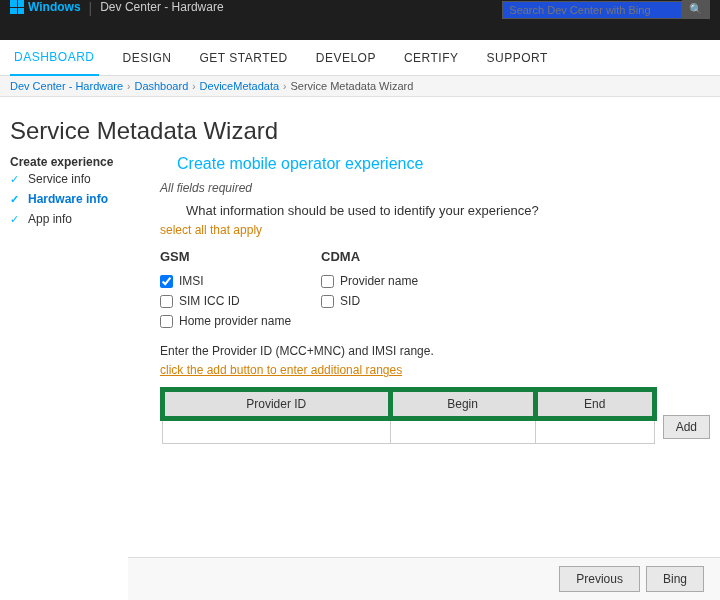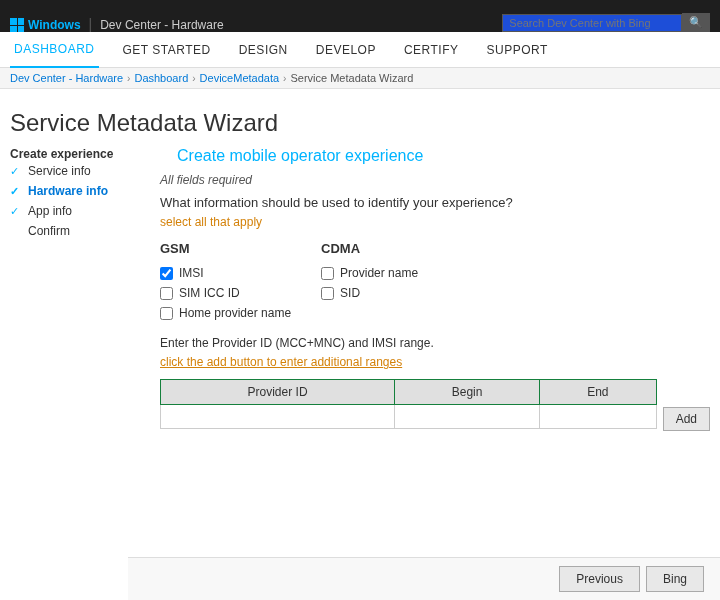--- a/index.html
+++ b/index.html
@@ -2,23 +2,23 @@
 <html><head>
   <meta charset="utf-8">
   <style>
     * { box-sizing: border-box; margin: 0; padding: 0; }
     body { font-family: 'Segoe UI', Arial, sans-serif; font-size: 13px; color: #333; background: #fff; }
 
     
     #topbar {
       background: #1e1e1e;
       color: #fff;
-      height: 32px;
-      display: flex;
-      align-items: flex-end;
+      height: 40px;
+      display: flex;
+      align-items: flex-start;
       padding: 0 10px;
       gap: 8px;
     }
     #topbar .windows-logo {
       color: #00b4ff;
       font-size: 12px;
       font-weight: bold;
       display: flex;
       align-items: center;
       gap: 4px;
@@ -151,20 +151,21 @@
     .all-fields-required {
       font-size: 12px;
       font-style: italic;
       color: #555;
       margin-bottom: 8px;
     }
     .question-label {
       font-size: 13px;
       color: #333;
       margin-bottom: 4px;
+      margin-left: 26px;
     }
     .select-link {
       color: #d4820a;
       font-size: 12px;
       cursor: pointer;
       margin-bottom: 12px;
       display: inline-block;
     }
 
     
@@ -209,21 +210,21 @@
     }
 
     
     .provider-table {
       width: 100%;
       border-collapse: collapse;
       margin-bottom: 6px;
     }
     .provider-table th {
       background: #e0e0e0;
-      border: 1px solid #15803d;
+      border: 5px solid #15803d;
       padding: 5px 8px;
       font-size: 12px;
       font-weight: 400;
       text-align: center;
       color: #333;
     }
     .provider-table td {
       border: 1px solid #ccc;
       padding: 4px 8px;
       font-size: 12px;
@@ -298,22 +299,22 @@
   <span class="divider">|</span>
   <span class="title">Dev Center - Hardware</span>
   <div class="search-area">
     <input type="text" style="background: #1d4ed8; border: 1px solid rgb(85, 85, 85); color: rgb(204, 204, 204); font-size: 11px; padding: 2px 6px; width: 180px; outline: none;" placeholder="Search Dev Center with Bing">
     <button class="search-icon">🔍</button>
   </div>
 </div>
 
 <div id="navbar">
   <div class="nav-item active">DASHBOARD</div>
+  <div class="nav-item">DESIGN</div>
   <div class="nav-item">GET STARTED</div>
-  <div class="nav-item">DESIGN</div>
   <div class="nav-item">DEVELOP</div>
   <div class="nav-item">CERTIFY</div>
   <div class="nav-item">SUPPORT</div>
 </div>
 
 <div id="breadcrumb">
   <span class="crumb-link">Dev Center - Hardware</span>
   <span class="arrow">›</span>
   <span class="crumb-link">Dashboard</span>
   <span class="arrow">›</span>
@@ -332,24 +333,20 @@
       <span class="check">✓</span>
       <span>Service info</span>
     </div>
     <div class="sidebar-item active">
       <span class="check">✓</span>
       <span>Hardware info</span>
     </div>
     <div class="sidebar-item">
       <span class="check">✓</span>
       <span>App info</span>
-    </div>
-    <div class="sidebar-item">
-      <span class="check" style="color:transparent;">✓</span>
-      <span>Confirm</span>
     </div>
   </div>
 
   <div id="main-content">
     <div class="section-title">Create mobile operator experience</div>
     <div class="all-fields-required">All fields required</div>
     <div class="question-label">What information should be used to identify your experience?</div>
     <a class="select-link">select all that apply</a>
 
     

